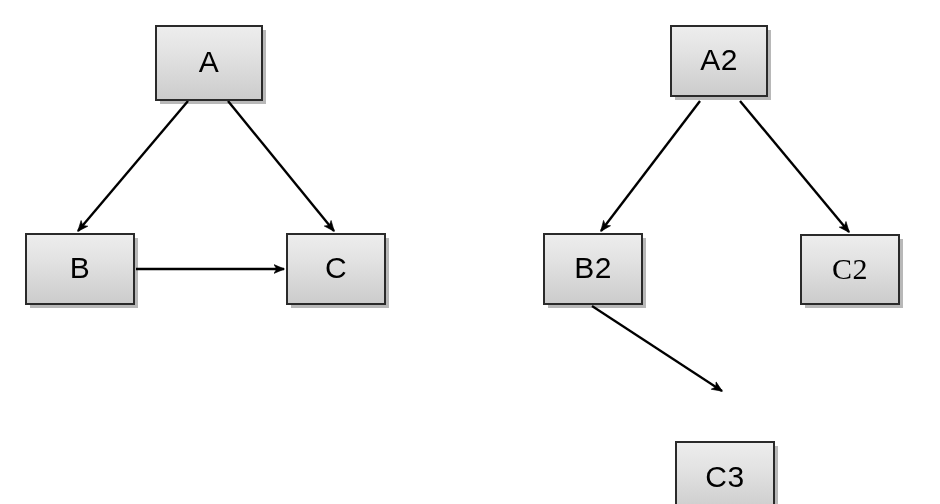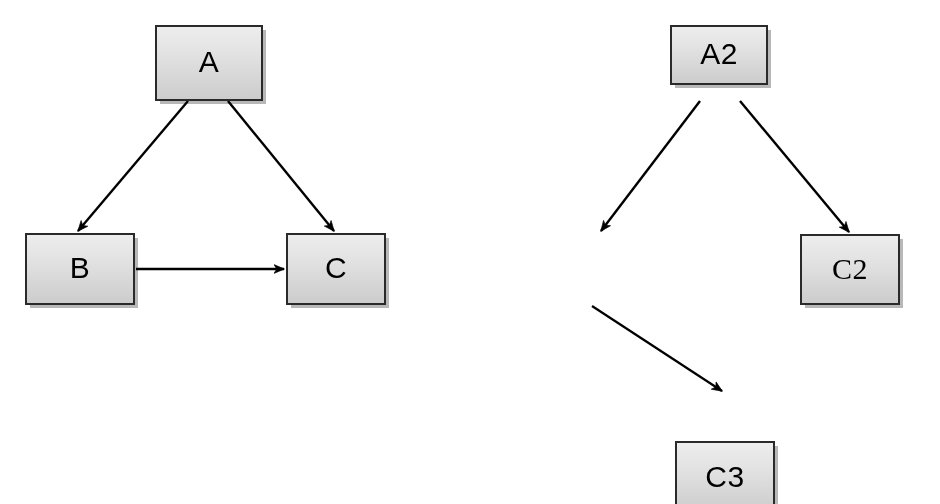--- a/index.html
+++ b/index.html
@@ -78,24 +78,27 @@
   </div>
 
   <div class="node" style="left:25px; top:233px; width:110px; height:72px;">
     <span class="node-label">B</span>
   </div>
 
   <div class="node" style="left:286px; top:233px; width:100px; height:72px;">
     <span class="node-label">C</span>
   </div>
 
-  <div class="node" style="left:670px; top:25px; width:98px; height:60px;">
+  <div class="node" style="left:670px; top:25px; width:98px; height:72px;">
     <span class="node-label">A2</span>
   </div>
 
+  <div class="node" style="left:543px; top:233px; width:100px; height:72px;">
+    <span class="node-label">B2</span>
+  </div>
 
   <div class="node" style="left:800px; top:234px; width:100px; height:71px;font-family:Liberation Serif, serif;">
     <span class="node-label">C2</span>
   </div>
 
   <div class="node" style="left:675px; top:393px; width:100px; height:73px;margin-top:48px;">
     <span class="node-label">C3</span>
   </div>
 
 </div>

